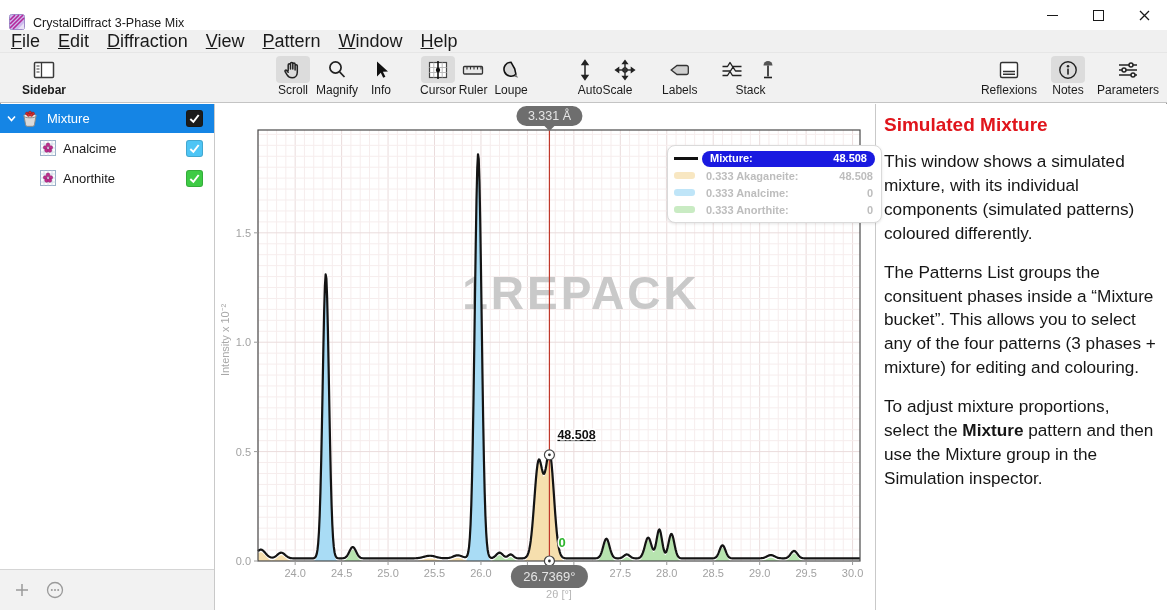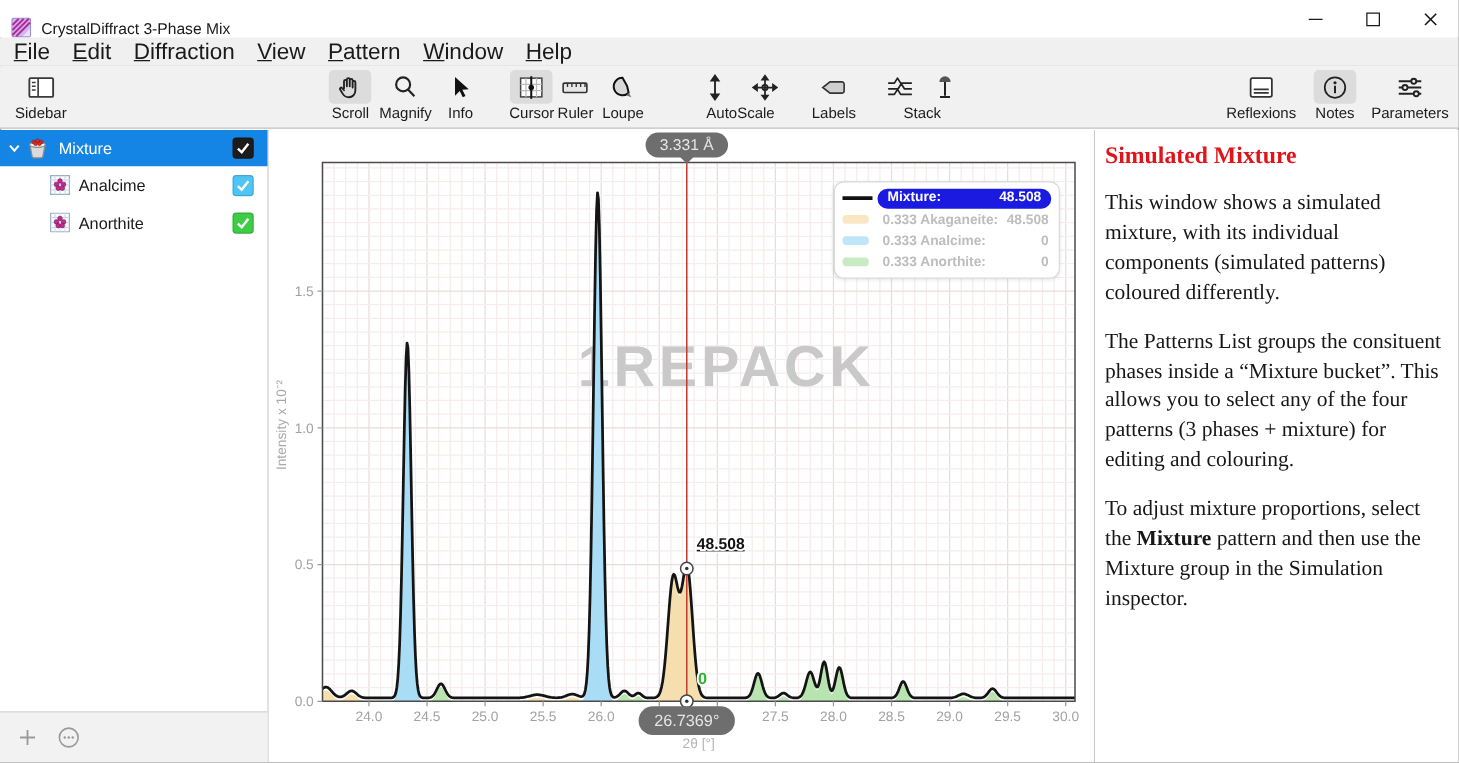--- a/index.html
+++ b/index.html
@@ -44,31 +44,31 @@
   .cbx{width:17px;height:17px;border-radius:3px;margin-right:11px;display:flex;align-items:center;justify-content:center;box-shadow:inset 0 0 0 1px rgba(0,0,0,.15);}
   .side-bottom{position:absolute;left:0;right:0;bottom:0;height:40px;background:#f2f2f2;border-top:1px solid #d5d5d5;display:flex;align-items:center;}
   .side-tool{color:#9a9a9a;margin-left:14px;display:flex;align-items:center;}
 
   
   .chart-panel{width:660px;position:relative;background:#fff;}
   .chart-panel svg.plot{position:absolute;left:0;top:0;}
   .bubble{position:absolute;background:#6e6e6e;color:#e5e5e5;border-radius:11px;font-size:12.5px;padding:3px 11px;white-space:nowrap;transform:translateX(-50%);z-index:6;}
   .bubble.top::after{content:"";position:absolute;left:50%;bottom:-5px;transform:translateX(-50%);border:6px solid transparent;border-top-color:#6e6e6e;border-bottom:none;}
   .bubble.bottom{font-size:13px;padding:4px 12px;border-radius:12px;}
-  .legend{position:absolute;left:452px;top:41px;width:181px;background:#fff;border:1px solid #dadada;border-radius:8px;box-shadow:0 1px 3px rgba(0,0,0,.10);padding:4px 6px;z-index:5;box-sizing:border-box;}
+  .legend{position:absolute;left:452px;top:41px;width:215px;background:#fff;border:1px solid #dadada;border-radius:8px;box-shadow:0 1px 3px rgba(0,0,0,.10);padding:4px 6px;z-index:5;box-sizing:border-box;}
   .lg-row{display:flex;align-items:center;height:17px;font-size:11px;font-weight:bold;color:#bdbdbd;}
   .lg-sw{width:26px;display:flex;justify-content:flex-start;align-items:center;flex:none;}
   .lg-line{width:24px;height:2.4px;background:#111;}
   .lg-color{width:21px;height:7px;border-radius:3px;opacity:.75;}
   .lg-pill{flex:1;display:flex;justify-content:space-between;border-radius:9px;color:#fff;padding:1.5px 8px 2.5px;margin-left:2px;}
   .lg-label{flex:1;margin-left:6px;}
   .lg-val{margin-right:2px;}
 
   
-  .notes{flex:1;background:#fff;border-left:1px solid #c9c9c9;padding:6px 10px 0 8px;box-sizing:border-box;overflow:hidden;font-family:Liberation Serif, serif;}
+  .notes{flex:1;background:#fff;border-left:1px solid #c9c9c9;padding:6px 10px 0 8px;box-sizing:border-box;overflow:hidden;}
   .notes h1{font-size:19px;margin:4px 0 14px 0;font-weight:bold;}
   .notes p{font-size:17.2px;line-height:1.39;color:#161616;margin:0 0 15px 0;}
 </style>
 </head>
 <body>
 
 <div class="frame">
 
   <div class="titlebar">
     <svg class="app-icon" viewBox="0 0 16 16">
@@ -96,21 +96,21 @@
       <div class="menu-item"><span class="u">F</span>ile</div>
       <div class="menu-item"><span class="u">E</span>dit</div>
       <div class="menu-item"><span class="u">D</span>iffraction</div>
       <div class="menu-item"><span class="u">V</span>iew</div>
       <div class="menu-item"><span class="u">P</span>attern</div>
       <div class="menu-item"><span class="u">W</span>indow</div>
       <div class="menu-item"><span class="u">H</span>elp</div>
     </div>
 
   <div class="toolbar">
-    <div class="tb-btn" style="margin-left:2px;">
+    <div class="tb-btn" style="margin-left:12px;font-weight:bold;">
       <div class="tb-ico">
           <svg class="ico" width="26" height="24" viewBox="0 0 26 24">
         <rect x="3.5" y="4.5" width="19" height="15" rx="1" fill="#fff" stroke="#3a3a3a" stroke-width="1.5"></rect>
         <line x1="10.5" y1="4.5" x2="10.5" y2="19.5" stroke="#3a3a3a" stroke-width="1.3"></line>
         <path d="M5.5 8 h3 M5.5 11 h3 M5.5 14 h3" stroke="#3a3a3a" stroke-width="1.2"></path>
           </svg>
         </div>
       <span class="tb-lbl">Sidebar</span>
     </div>
 

